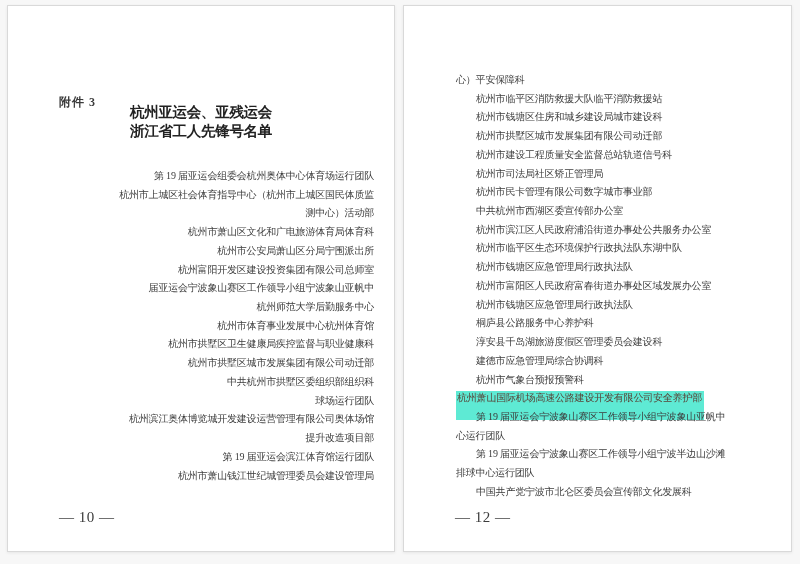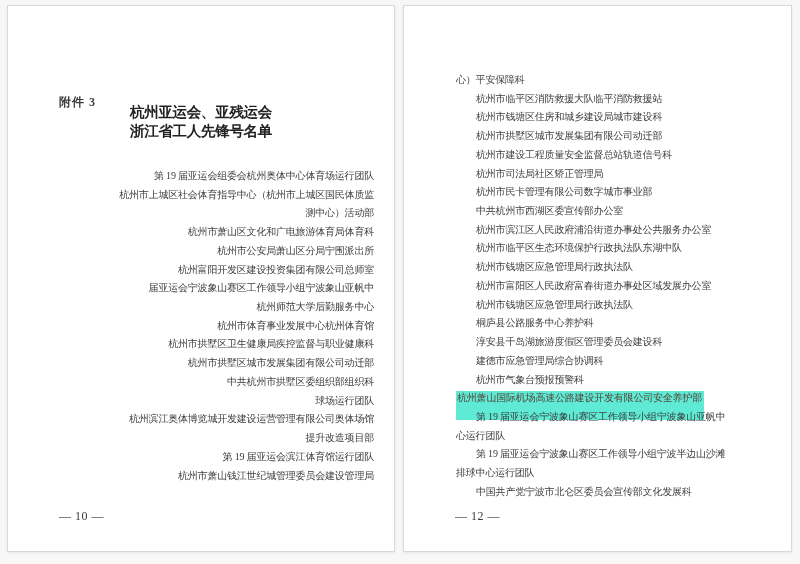--- a/index.html
+++ b/index.html
@@ -60,21 +60,21 @@
   .line.indent { padding-left: 20px; }
   .line.highlight span {
     background: #5eead4;
     color: #584337;
     padding: 1px 2px 17px 1px;
   }
   .page-number {
     position: absolute;
     left: 51px;
     top: 503px;
-    font-size: 12px;
+    font-size: 15px;
     color: #3c3c3c;
     letter-spacing: 0.5px;
     white-space: nowrap;
   }
 </style>
 </head>
 <body>
 
 <div class="page page-left">
   <div class="attachment-label">附件 3</div>

